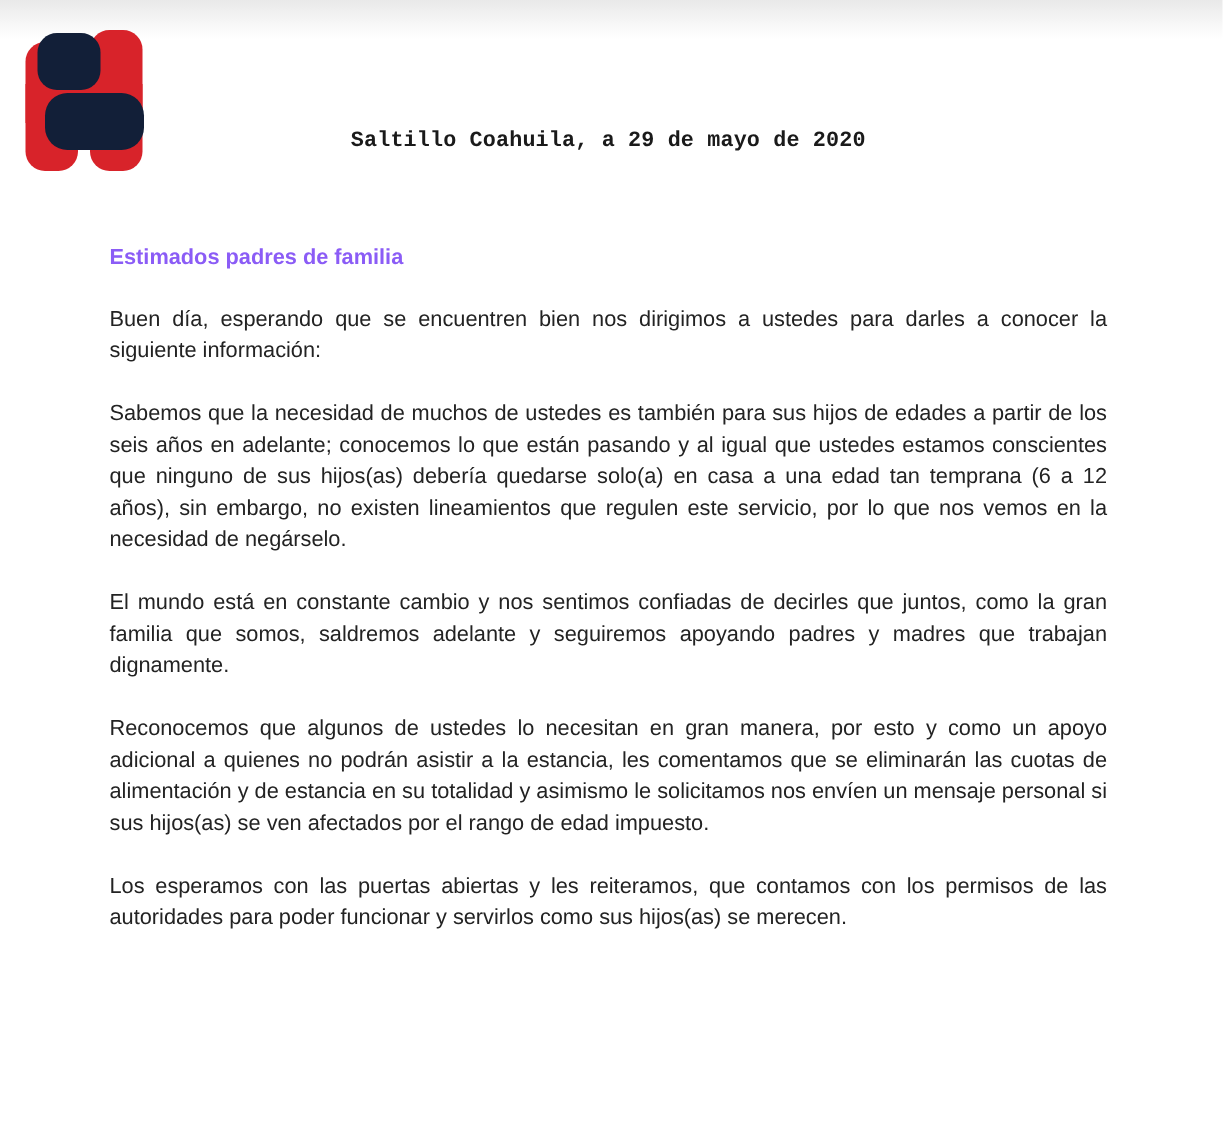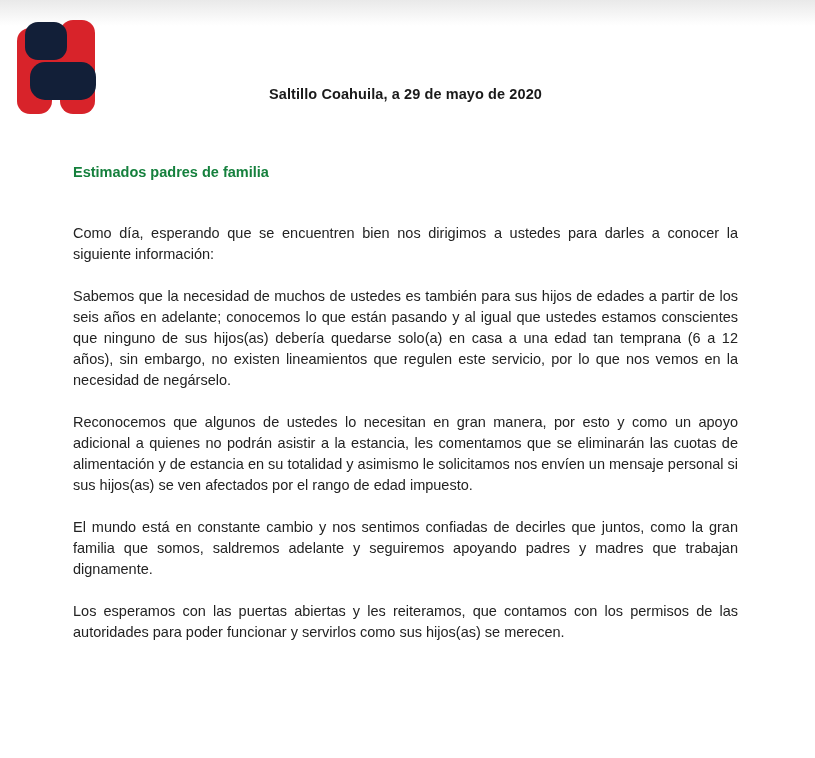--- a/index.html
+++ b/index.html
@@ -97,34 +97,35 @@
   .date-line {
     position: absolute;
     top: 86px;
     left: 73px;
     width: 665px;
     text-align: center;
     font-size: 14.5px;
     font-weight: bold;
     color: #1a1a1a;
     letter-spacing: 0.1px;
+    font-family: Liberation Mono, monospace;
   }
 
   
   .body-block {
     position: absolute;
     top: 163px;
     left: 73px;
     width: 665px;
   }
   .salutation {
     font-size: 14.5px;
     font-weight: bold;
-    color: #15803d;
-    margin: 0 0 40px 0;
+    color: #8b5cf6;
+    margin: 0 0 20px 0;
     line-height: 1.35;
   }
   .para {
     font-size: 14.5px;
     color: #232323;
     text-align: justify;
     line-height: 1.45;
     margin: 0 0 21px 0;
   }
   .para:last-child {
@@ -145,21 +146,21 @@
       <div class="logo-crossbar"></div>
       <div class="logo-square"></div>
       <div class="logo-bar"></div>
     </div>
   </div>
 
   <div class="date-line">Saltillo Coahuila, a 29 de mayo de 2020</div>
 
   <div class="body-block">
     <p class="salutation">Estimados padres de familia</p>
-    <p class="para">Como día, esperando que se encuentren bien nos dirigimos a ustedes para darles a conocer la siguiente información:</p>
+    <p class="para">Buen día, esperando que se encuentren bien nos dirigimos a ustedes para darles a conocer la siguiente información:</p>
     <p class="para">Sabemos que la necesidad de muchos de ustedes es también para sus hijos de edades a partir de los seis años en adelante; conocemos lo que están pasando y al igual que ustedes estamos conscientes que ninguno de sus hijos(as) debería quedarse solo(a) en casa a una edad tan temprana (6 a 12 años), sin embargo, no existen lineamientos que regulen este servicio, por lo que nos vemos en la necesidad de negárselo.</p>
+    <p class="para">El mundo está en constante cambio y nos sentimos confiadas de decirles que juntos, como la gran familia que somos, saldremos adelante y seguiremos apoyando padres y madres que trabajan dignamente.</p>
     <p class="para">Reconocemos que algunos de ustedes lo necesitan en gran manera, por esto y como un apoyo adicional a quienes no podrán asistir a la estancia, les comentamos que se eliminarán las cuotas de alimentación y de estancia en su totalidad y asimismo le solicitamos nos envíen un mensaje personal si sus hijos(as) se ven afectados por el rango de edad impuesto.</p>
-    <p class="para">El mundo está en constante cambio y nos sentimos confiadas de decirles que juntos, como la gran familia que somos, saldremos adelante y seguiremos apoyando padres y madres que trabajan dignamente.</p>
     <p class="para">Los esperamos con las puertas abiertas y les reiteramos, que contamos con los permisos de las autoridades para poder funcionar y servirlos como sus hijos(as) se merecen.</p>
 
   </div>
 
 </div>
 
 </body></html>

